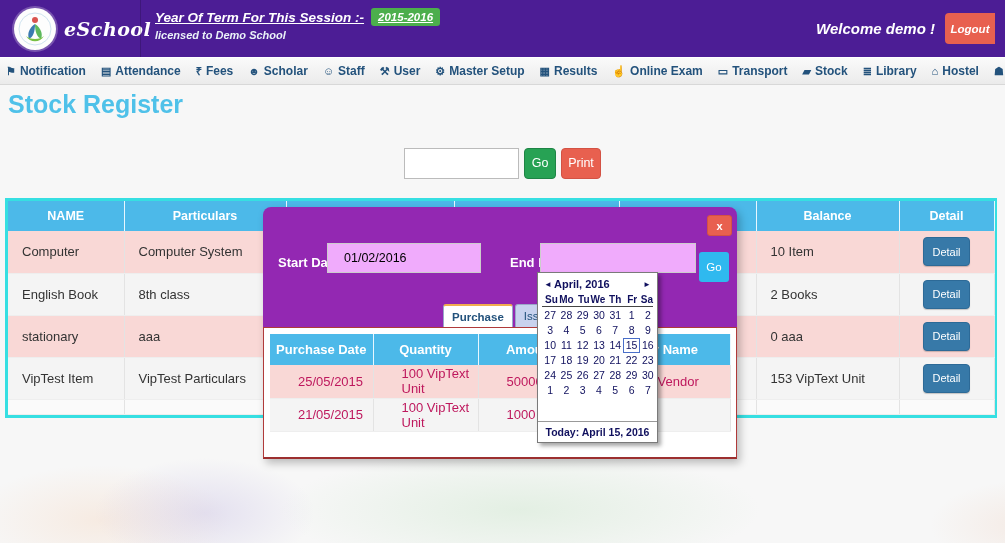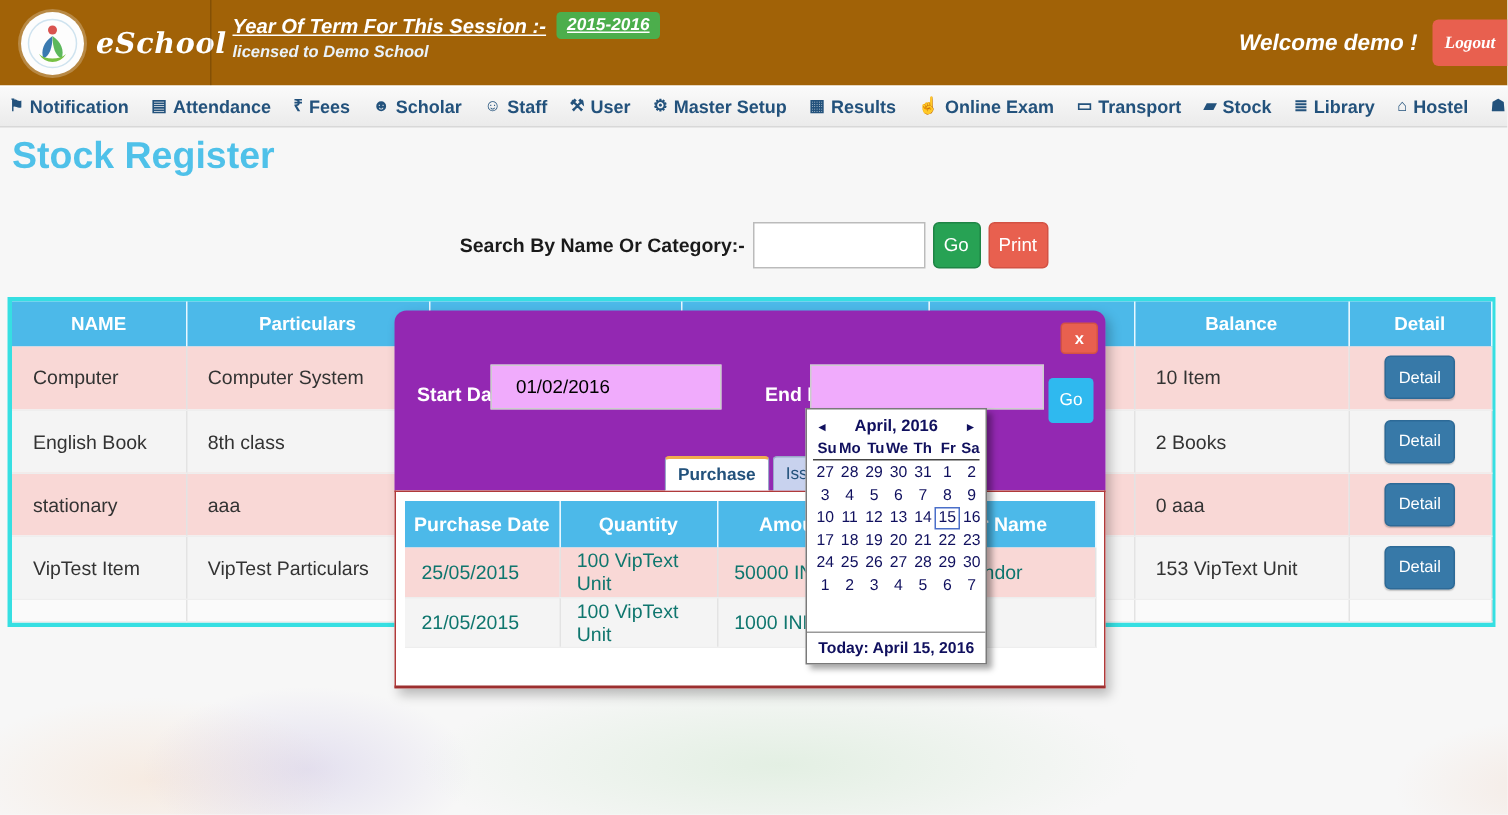--- a/index.html
+++ b/index.html
@@ -8,21 +8,21 @@
     font-family:"Liberation Sans", sans-serif;
     background:#f7f7f7;
     position:relative;
     overflow:hidden;
     font-size:13px;
     color:#333;
   }
   
   .topbar {
     position:absolute; left:0; top:0; width:1005px; height:57px;
-    background:#a16207;
+    background:#4c1d95;
     display:flex; align-items:center;
   }
   .brand { display:flex; align-items:center; width:140px; padding-left:14px; height:100%; }
   .logo-circle {
     width:42px; height:42px; border-radius:50%; background:#fdfdfd;
     display:flex; align-items:center; justify-content:center; flex:none;
     box-shadow:0 0 0 2px rgba(255,255,255,.25);
   }
   .brand-name {
     color:#fff; font-family:"DejaVu Serif", serif; font-style:italic;
@@ -35,22 +35,22 @@
   .session-line1 { font-size:13.5px; font-weight:bold; font-style:italic; display:flex; align-items:center; gap:7px;text-decoration:underline; }
   .session-badge {
     background:#4cae4c; color:#fff; font-style:italic; font-weight:bold;
     font-size:11.5px; padding:3px 7px; border-radius:3px;
   }
   .licensed { font-size:11px; font-style:italic; font-weight:bold; color:#eaf2f8; margin-top:3px; }
   .welcome { color:#fff; font-size:15px; font-weight:bold; font-style:italic; margin-right:10px; white-space:nowrap; }
   .logout-btn {
     background:#e8604f; color:#fff; border:none; cursor:pointer;
     font-size:11.5px; font-style:italic; font-weight:bold;
-    width:50px; height:31px; border-radius:4px 0 0 4px; margin-right:0;
-    font-family:Liberation Serif, serif;
+    width:50px; height:31px; border-radius:4px 0 0 4px; margin-right:10px;
+    font-family:Liberation Sans, sans-serif;
   }
   
   .navbar {
     position:absolute; left:0; top:57px; width:1005px; height:28px;
     background:linear-gradient(#fafafa,#ebebeb);
     border-top:1px solid #fff; border-bottom:1px solid #d8d8d8;
     display:flex; align-items:center; gap:15px; padding:0 6px;
     white-space:nowrap;
   }
   .nav-item { display:flex; align-items:center; gap:4px; color:#23527c; font-weight:bold; font-size:12px; cursor:pointer; }
@@ -120,31 +120,31 @@
     display:flex; align-items:center; border:1px solid #9aa7c9; border-bottom:none;
     background:#c8d2ee; border-radius:3px 3px 0 0;
   }
   .tab.active { background:#fff; border-top:2px solid #f0ad4e; font-weight:bold; }
   .modal-white {
     position:absolute; left:0; top:120px; width:474px; height:132px;
     background:#fff; border:1px solid #b03a3a; border-bottom:2px solid #9c2f2f;
   }
   .inner-table-wrap { position:absolute; left:6px; top:6px; width:460px; }
   .inner-table th { background:#4cb9e9; color:#fff; font-size:13px; font-weight:bold; height:31px; border-right:1px solid #e8f7ff; }
-  .inner-table td { height:33px; font-size:13px; color:#0f766e; padding-left:11px; border-right:1px solid #e3e3e3; border-bottom:1px solid #eee; }
+  .inner-table td { height:33px; font-size:13px; color:#be185d; padding-left:28px; border-right:1px solid #e3e3e3; border-bottom:1px solid #eee; }
   
   .calendar {
     position:absolute; left:537px; top:272px; width:121px; height:171px;
     background:#fff; border:1px solid #7a7a7a; z-index:20;
     box-shadow:3px 3px 4px rgba(0,0,0,.35);
     font-size:10.5px; color:#10105e;
   }
   .cal-head { display:flex; align-items:center; height:18px; padding:0 4px; margin-top:2px; }
   .cal-arrow { width:12px; cursor:pointer; font-size:8px; color:#10105e; text-align:center; }
-  .cal-title { flex:1; text-align:center; font-weight:bold; font-size:11px; }
+  .cal-title { flex:1; text-align:left; font-weight:bold; font-size:11px; }
   .cal-days { display:flex; border-bottom:1px solid #444; margin:1px 4px 0 4px; padding-bottom:1px; }
   .cal-days span { flex:1; text-align:right; font-weight:bold; font-size:10px; }
   .cal-grid { margin:1px 1px 0 4px; }
   .cal-week { display:flex; height:15px; }
   .cal-cell { flex:1; text-align:center; line-height:15px; cursor:pointer; font-size:10.5px; }
   .cal-cell.sel { outline:1px solid #4a6fc9; outline-offset:-1px; }
   .cal-foot {
     position:absolute; left:0; bottom:0; width:100%; height:21px; line-height:20px;
     text-align:center; font-weight:bold; border-top:1px solid #999; font-size:10.5px; cursor:pointer;
   }
@@ -241,21 +241,20 @@
       <span>Hostel</span>
     </div>
     <div class="nav-item">
       <span class="nav-ic">☗</span>
     </div>
   </div>
 
 <div class="page-title">Stock Register</div>
 
 <div class="search-row">
-  <span class="search-label">Search By Name Or Category:-</span>
   <input class="search-input" value="" style="">
   <button class="go-btn">Go</button>
   <button class="print-btn">Print</button>
 </div>
 
 <div class="stock-table-wrap">
   <table class="stock-table">
     <colgroup>
       <col style="width:116px">
         <col style="width:162px">

